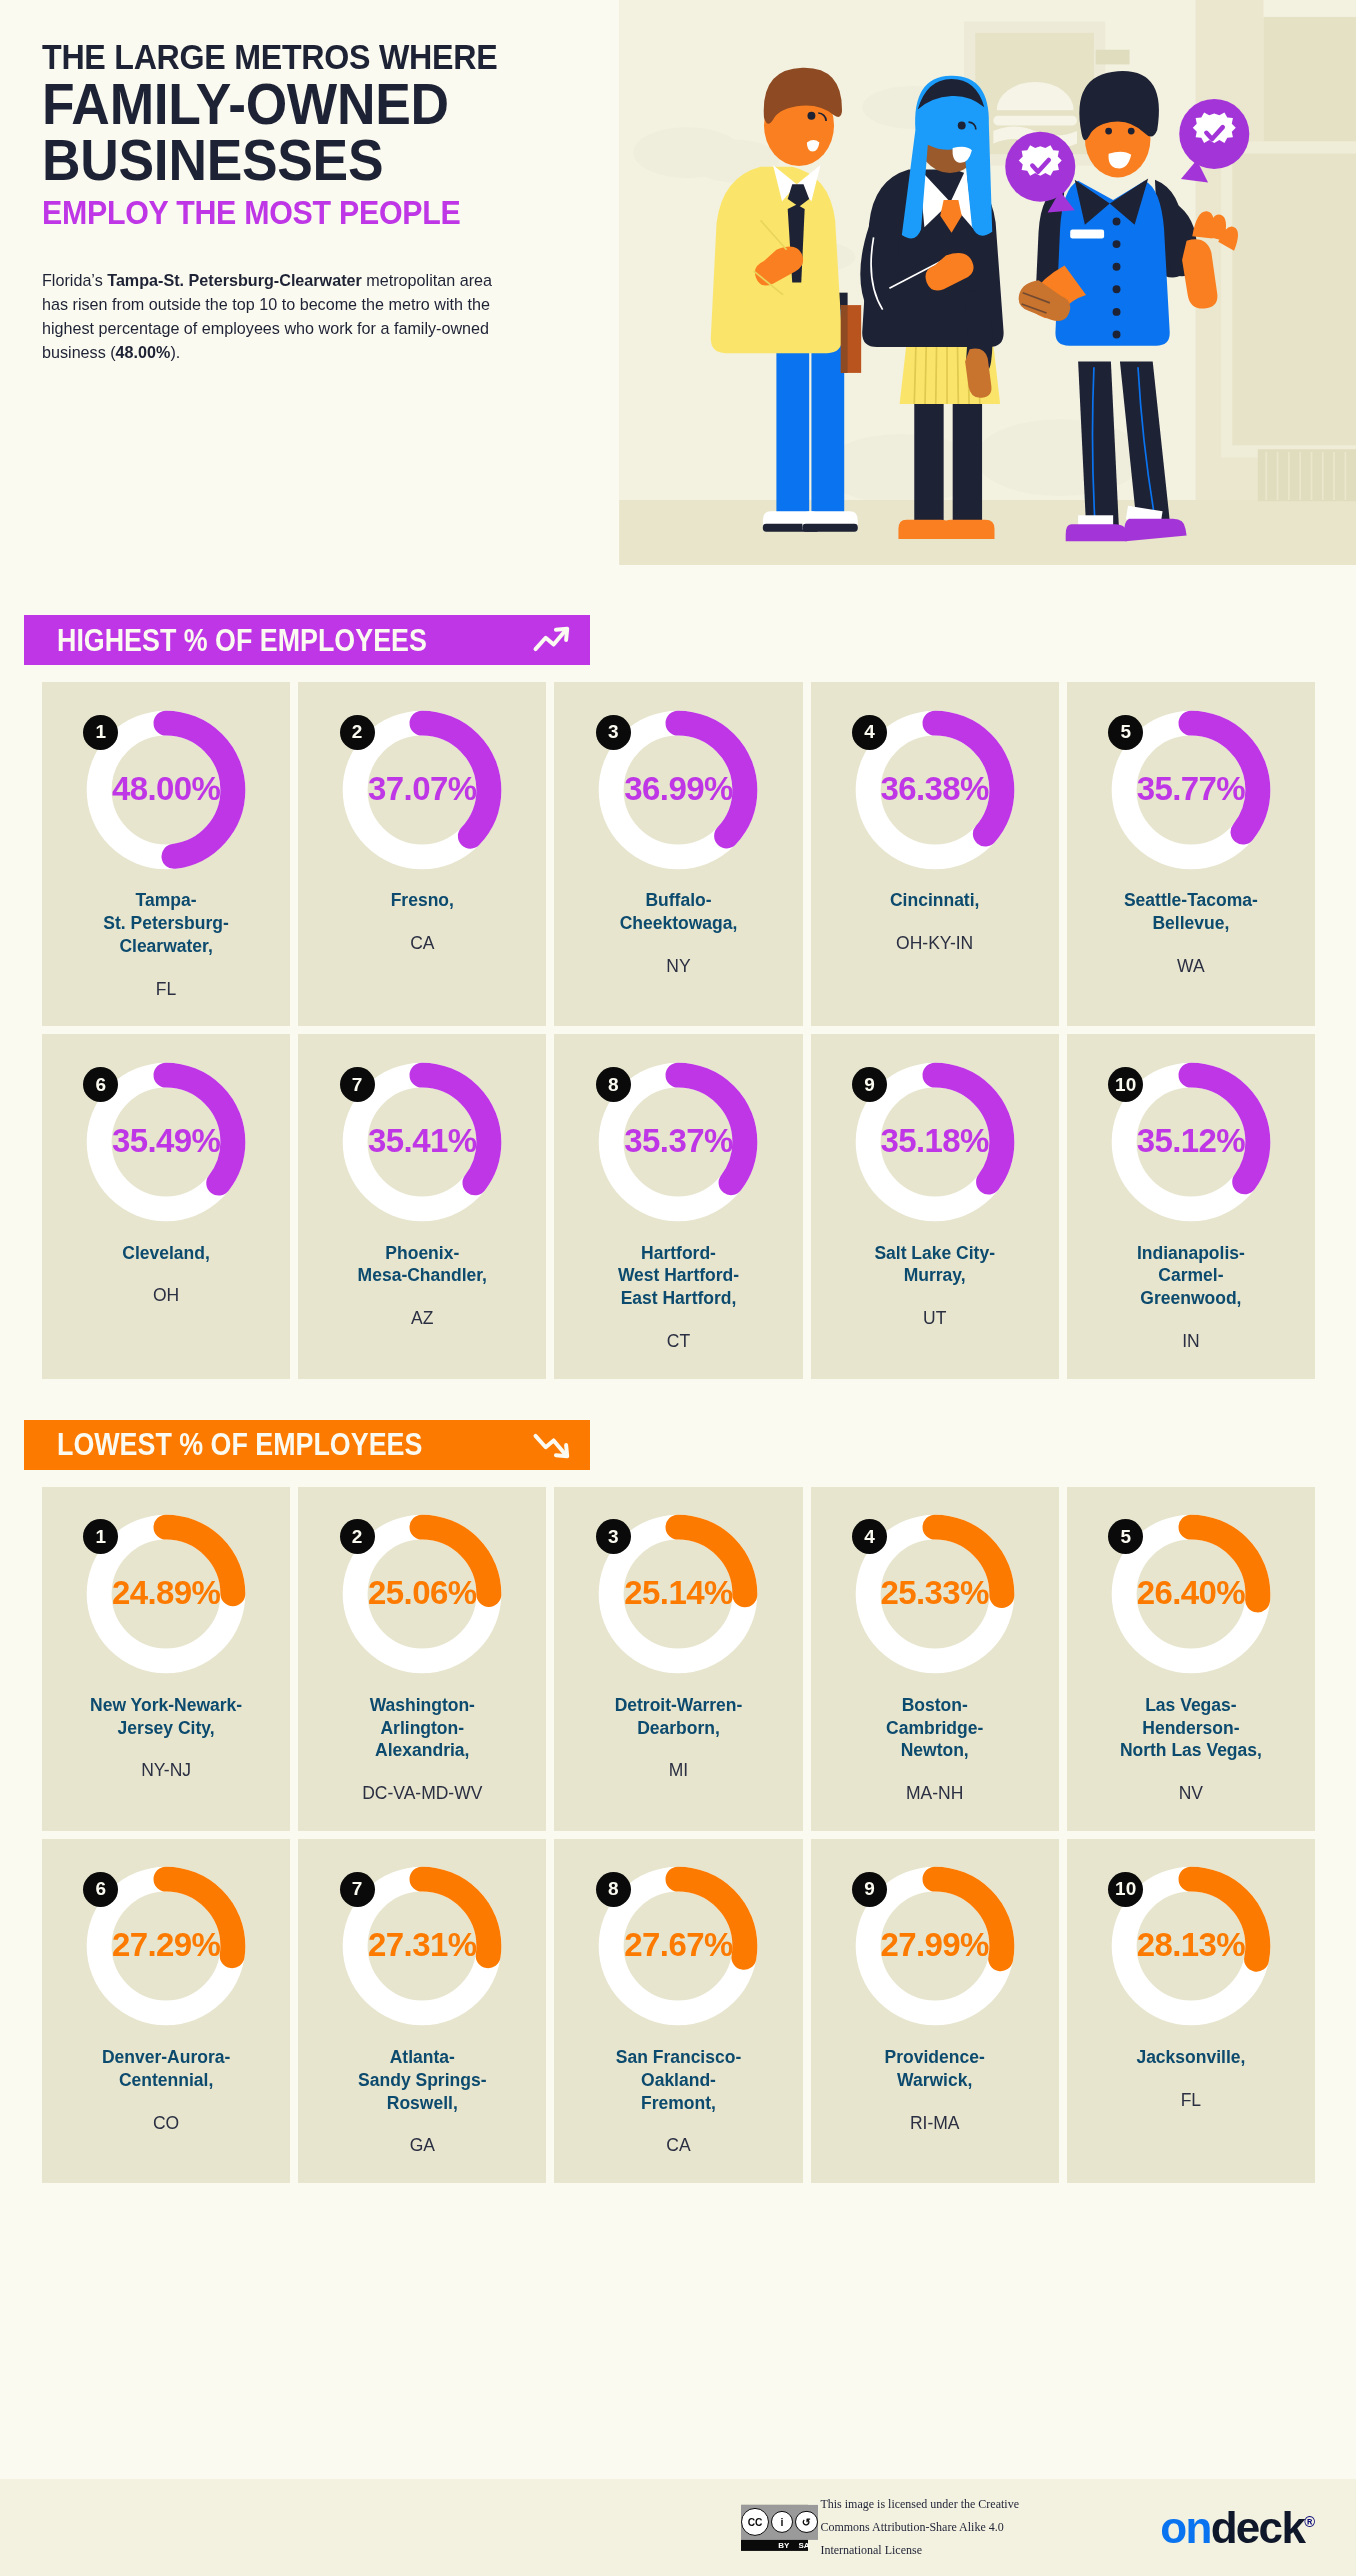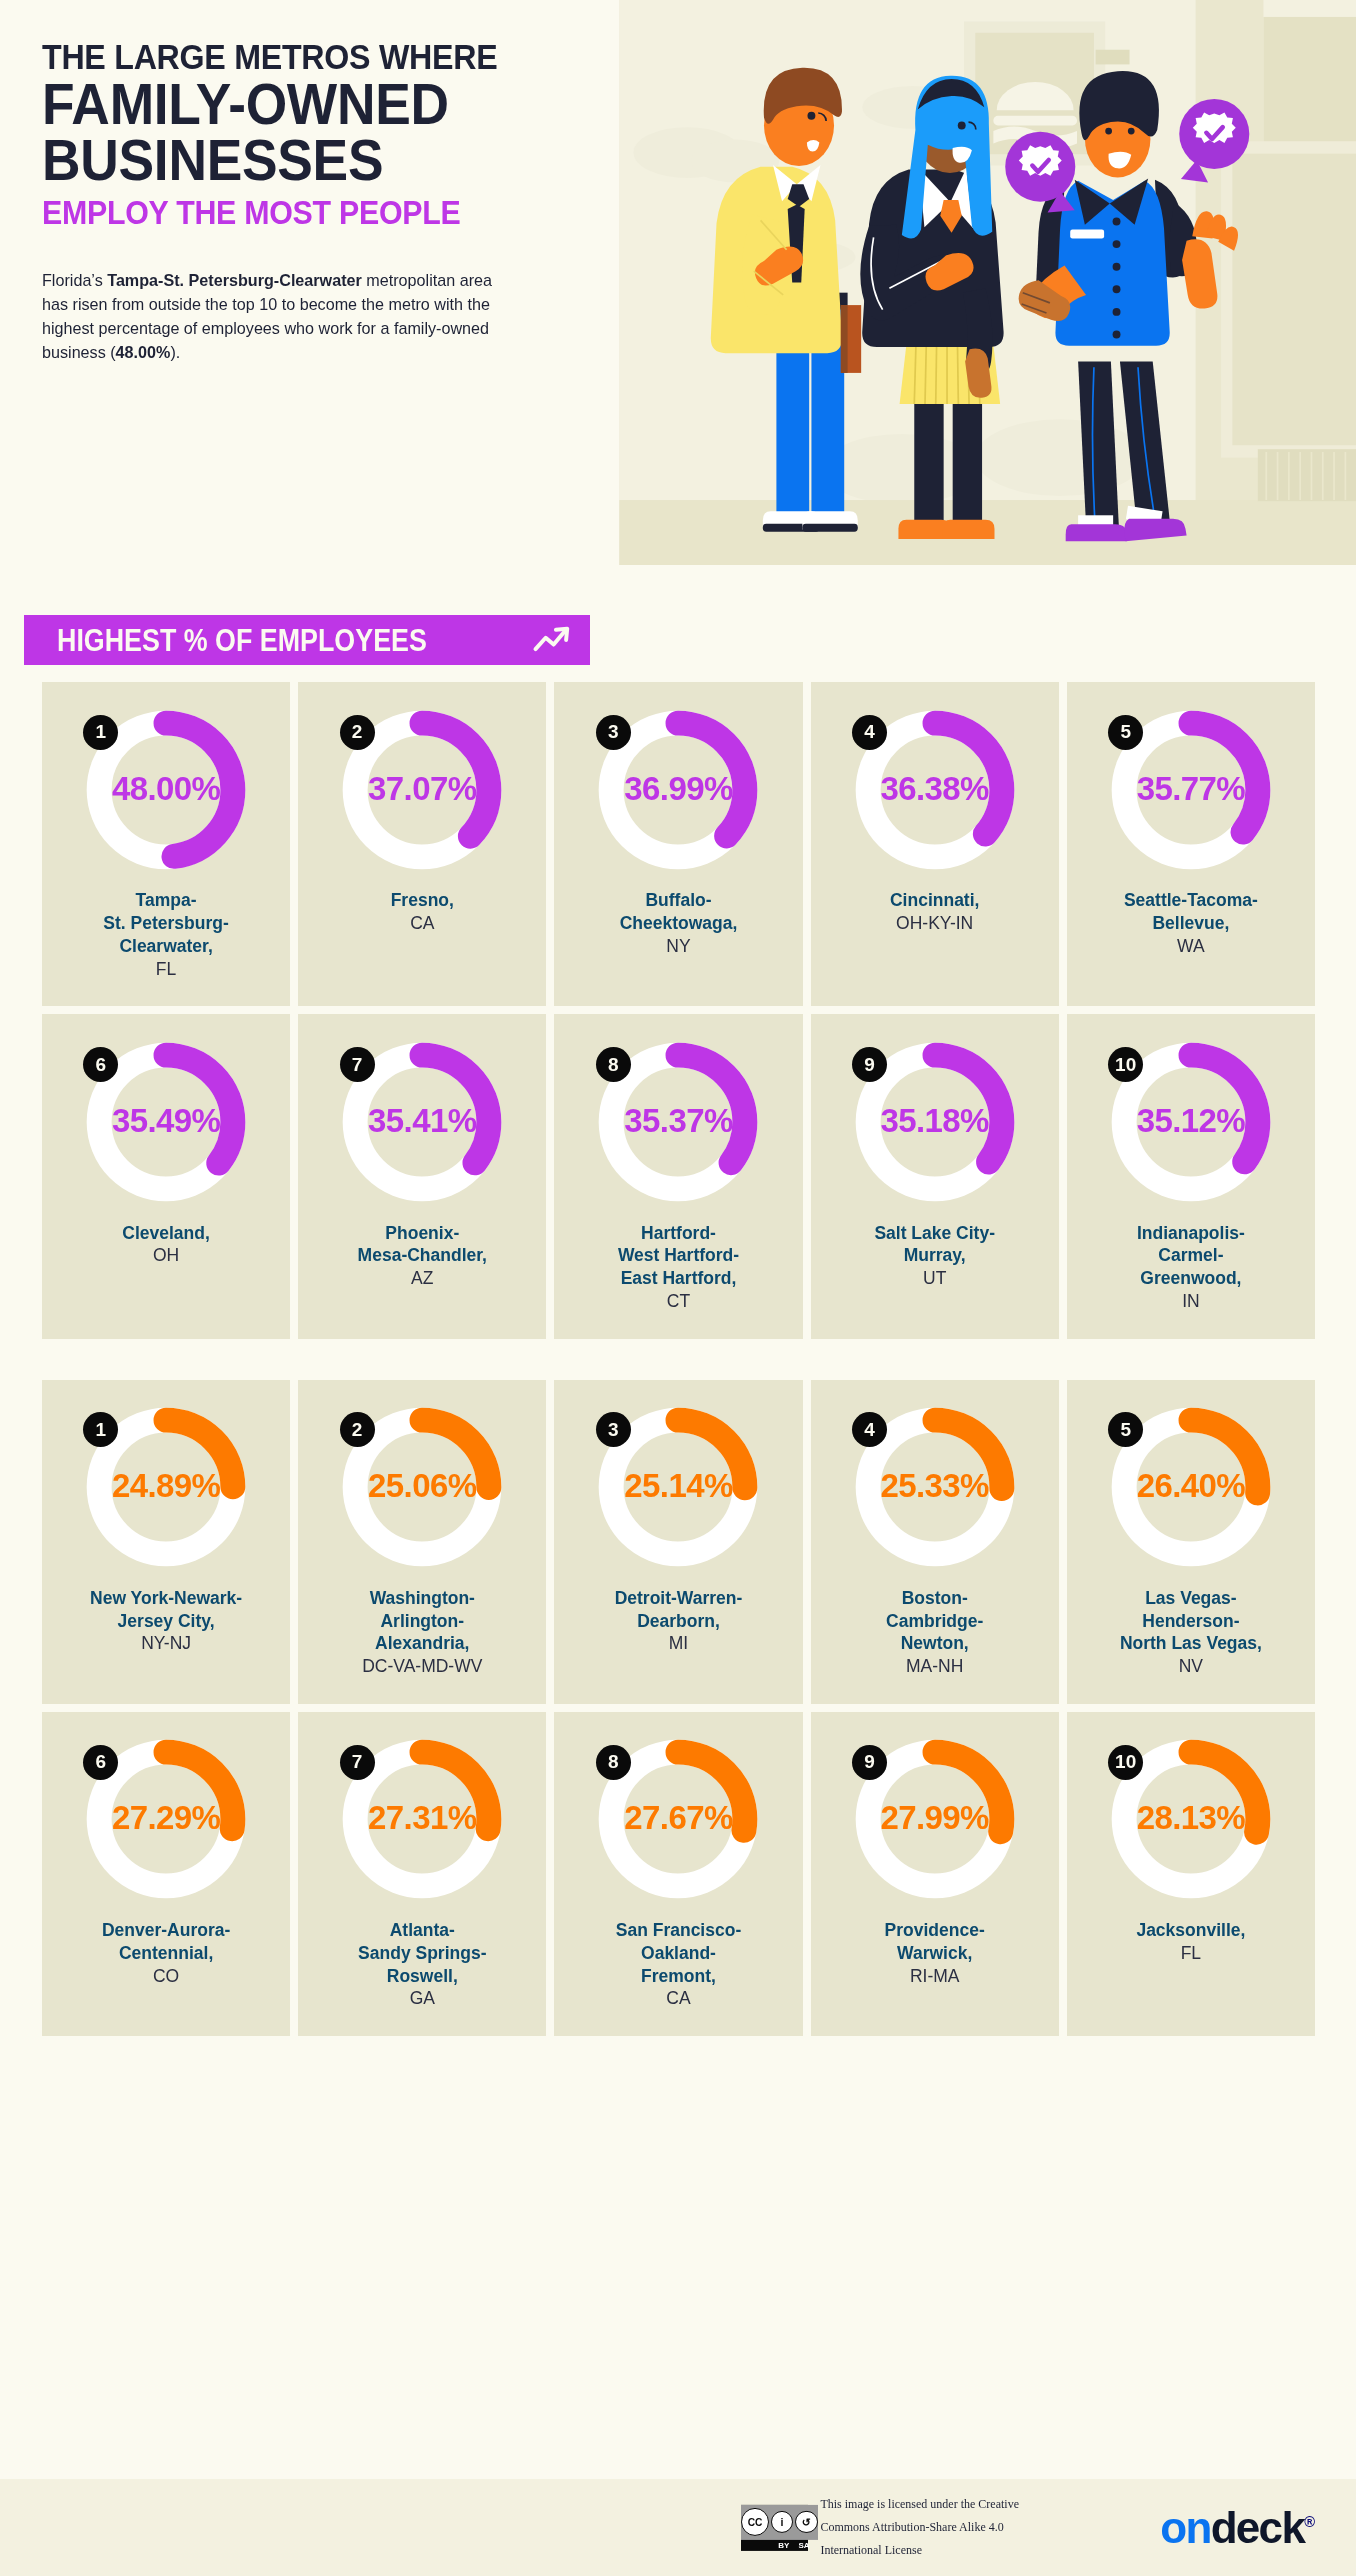--- a/index.html
+++ b/index.html
@@ -142,20 +142,21 @@
     font-weight: 700;
     font-size: 17.5px;
     color: #0c4a6e;
   }
   .label .state {
     display: block;
     font-family: "Liberation Sans Narrow", "Liberation Sans", sans-serif;
     font-weight: 400;
     font-size: 17.5px;
     color: #2B2F42;
+    margin-top: 20px;
   }
 
   
   .footer {
     position: absolute;
     left: 0; bottom: 0;
     width: 1357px;
     height: 97px;
     background: #F3F1E0;
     display: flex;
@@ -594,21 +595,29 @@
            <div class="pct purple">35.12%</div>
          </div>
          <div class="label">
            <span class="city">Indianapolis-</span>
             <span class="city">Carmel-</span>
             <span class="city">Greenwood,</span>
            <span class="state">IN</span>
          </div>
         </div>
       </div></div>
-    <div class="section" style="margin-top: 41px;"><div class="grid">
+    <div class="section" style="margin-top: 41px;"><div class="sec-head orange">
+        <span class="sec-head-label">LOWEST % OF EMPLOYEES</span>
+        <span style="display:flex">
+          <svg viewBox="0 0 72 60" class="sec-head-icon">
+            <path d="M6 14 L24 34 L38 22 L58 46" stroke="#FBFAF0" stroke-width="7" fill="none" stroke-linecap="round" stroke-linejoin="round"></path>
+            <path d="M42 48 L62 50 L60 30" stroke="#FBFAF0" stroke-width="7" fill="none" stroke-linecap="round" stroke-linejoin="round"></path>
+          </svg>
+        </span>
+      </div><div class="grid">
         <div class="card">
           <div class="ring-wrap">
 
   <svg viewBox="0 0 300 300">
     <circle cx="150" cy="150" r="118" fill="none" stroke="#FFFFFF" stroke-width="44"></circle>
     <circle cx="150" cy="150" r="118" fill="none" stroke="#FD7A00" stroke-width="44" stroke-linecap="round" stroke-dasharray="184.54 556.88" transform="rotate(-90 150 150)"></circle>
   </svg>
            <div class="badge">1</div>
            <div class="pct orange">24.89%</div>
          </div>

